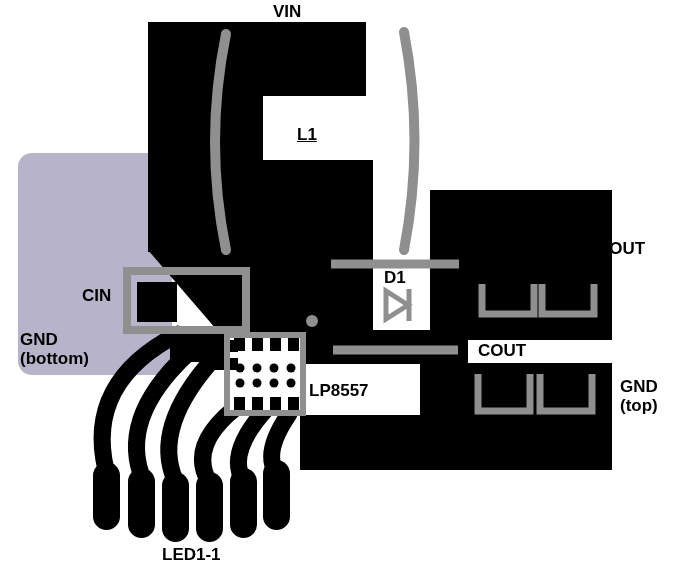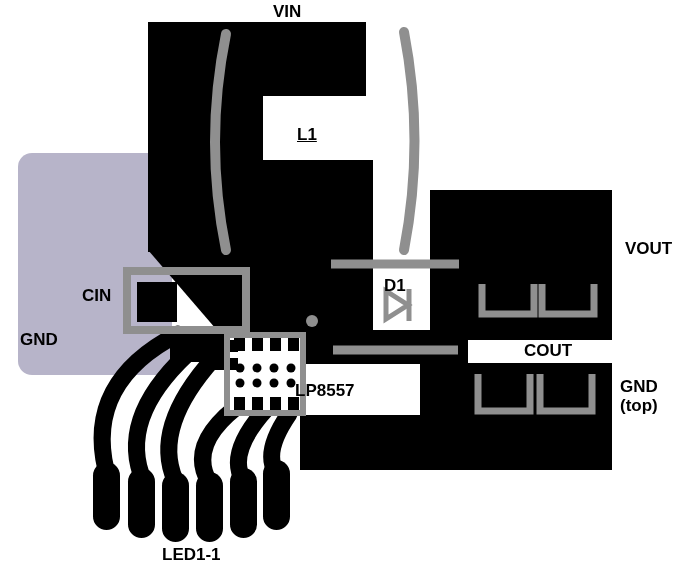--- a/index.html
+++ b/index.html
@@ -96,29 +96,30 @@
       <path d="M482,284 L482,314 L534,314 L534,284" stroke-width="7"></path>
       <path d="M542,284 L542,314 L594,314 L594,284" stroke-width="7"></path>
       <path d="M478,374 L478,411 L530,411 L530,374" stroke-width="7"></path>
       <path d="M540,374 L540,411 L592,411 L592,374" stroke-width="7"></path>
     </g>
     <circle cx="312" cy="321" r="6" fill="#8f8f8f"></circle>
   </svg>
 
   <div class="lbl" style="left:273px; top:2px;">VIN</div>
   <div class="lbl" style="left:297px; top:125px;text-decoration:underline;">L1</div>
-  <div class="lbl" style="left:625px; top:239px;">VOUT</div>
+  <div class="lbl" style="left:598px; top:239px;">VOUT</div>
   <div class="lbl" style="left:82px;  top:286px;">CIN</div>
-  <div class="lbl" style="left:384px; top:276px;">D1</div>
-  <div class="lbl" style="left:524px; top:341px;">COUT</div>
-  <div class="lbl" style="left:295px; top:381px;text-align:center;">LP8557</div>
+  <div class="lbl" style="left:384px; top:268px;">D1</div>
+  <div class="lbl" style="left:478px; top:341px;">COUT</div>
+  <div class="lbl" style="left:309px; top:381px;text-align:center;">LP8557</div>
   <div class="lbl" style="left:162px; top:545px;">LED1-1</div>
 
   <div class="lbl center" style="left:20px; top:330px; width:92px;">
     <div>GND</div>
+    <div>(bottom)</div>
   </div>
 
   <div class="lbl center" style="left:620px; top:377px; width:52px;">
     <div>GND</div>
     <div>(top)</div>
   </div>
 
 </div>
 
 </body></html>

